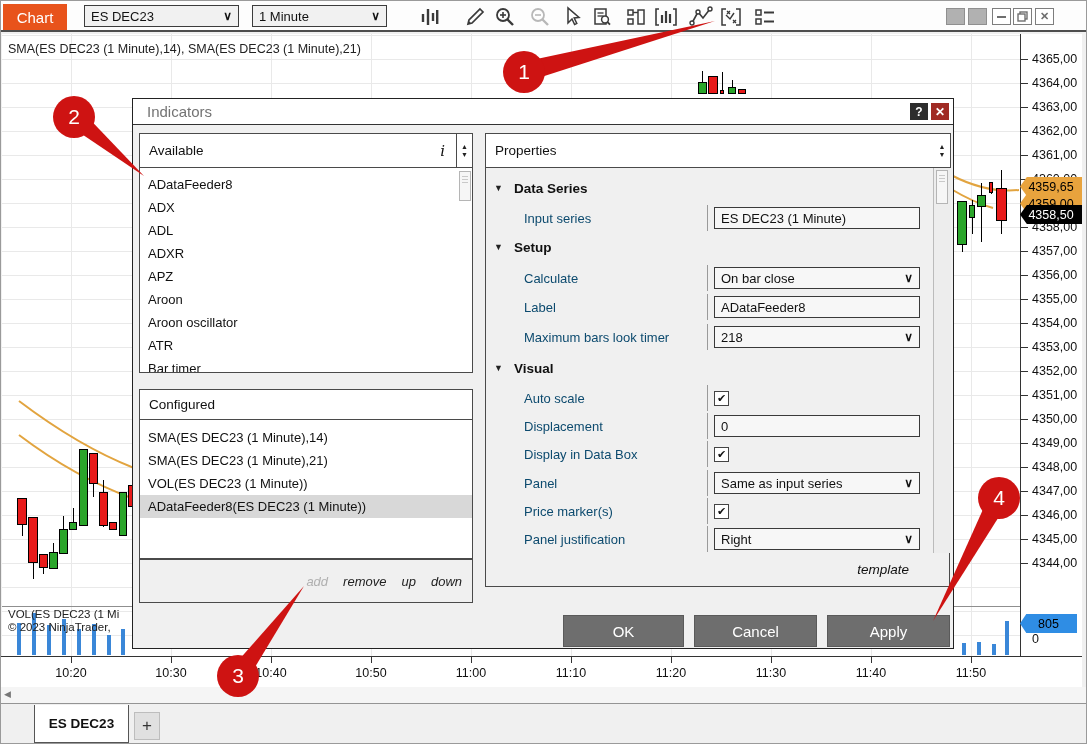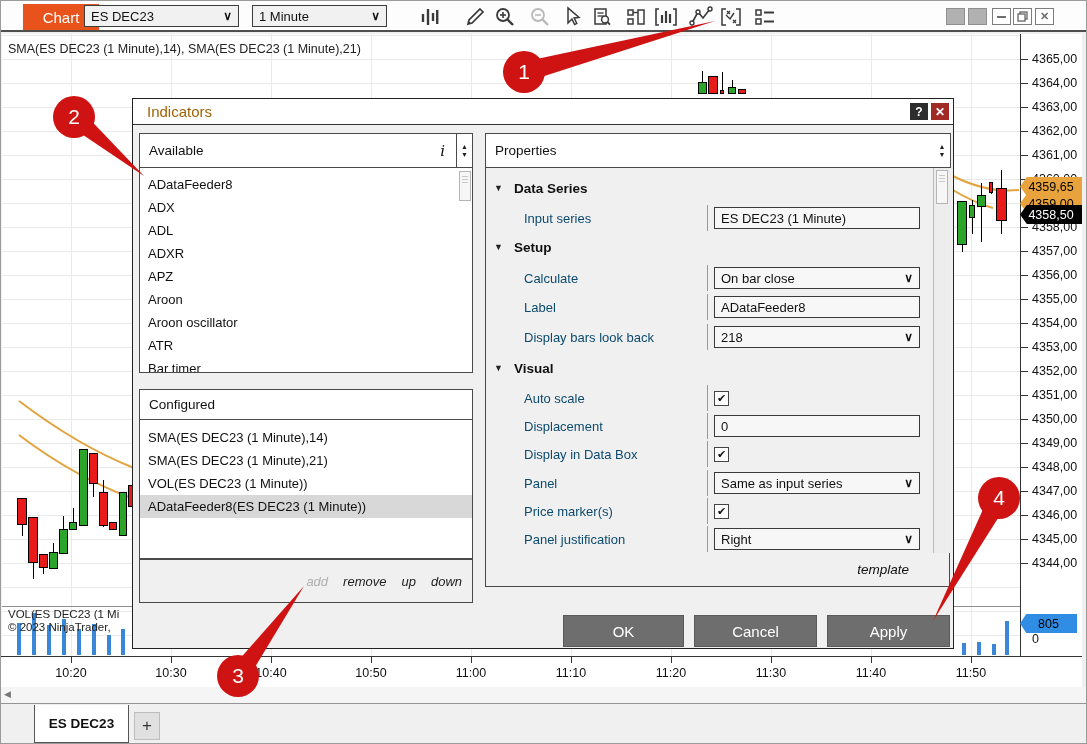--- a/index.html
+++ b/index.html
@@ -1,21 +1,21 @@
 <!DOCTYPE html>
 <html><head>
 <meta charset="utf-8">
 <style>
   html,body{margin:0;padding:0;}
   body{font-family:"Liberation Sans",sans-serif;background:#d6d6d6;}
   #root{position:relative;width:1087px;height:744px;background:#f0f0f0;overflow:hidden;border:1px solid #9a9a9a;box-sizing:border-box;}
   .abs{position:absolute;}
   
   #toolbar{left:0;top:0;width:1087px;height:31px;background:#fdfdfd;border-bottom:2px solid #4e4e4e;box-sizing:border-box;z-index:6;}
-  #chart-label{left:2px;top:3px;width:76px;height:26px;color:#fff;font-size:15px;display:flex;align-items:center;justify-content:center;margin-left:20px;}
+  #chart-label{left:2px;top:3px;width:64px;height:26px;color:#fff;font-size:15px;display:flex;align-items:center;justify-content:center;}
   .dd{height:22px;background:#f1f1f1;border:1px solid #3c3c3c;box-sizing:border-box;display:flex;align-items:center;font-size:13px;color:#111;padding:0 6px;}
   .dd .chev{margin-left:auto;font-weight:bold;font-size:12px;color:#111;}
   .tbicon{top:5px;width:26px;height:22px;display:flex;align-items:center;justify-content:center;}
   .winbtn{top:7px;width:19px;height:17px;box-sizing:border-box;display:flex;align-items:center;justify-content:center;}
   .winbtn.fill{background:#b1b1b1;border:1px solid #8f8f8f;}
   .winbtn.line{background:#fff;border:1px solid #7d7d7d;color:#6f6f6f;font-size:11px;font-weight:bold;}
   
   #grid{left:1px;top:33px;width:1018px;height:622px;background:#fff;
     background-image:linear-gradient(to right,#e9e9e9 1px,transparent 1px),linear-gradient(to bottom,#e9e9e9 1px,transparent 1px);
     background-size:100px 24px;background-position:69px 25px;z-index:1;}
@@ -36,21 +36,21 @@
   #copyright{left:7px;top:620px;font-size:11.5px;color:#222;z-index:3;white-space:nowrap;}
   #smas{left:0;top:0;width:1087px;height:744px;z-index:1;pointer-events:none;}
   
   #scrollrow{left:0;top:686px;width:1087px;height:16px;background:#f5f5f5;z-index:5;}
   #tabbar{left:0;top:702px;width:1087px;height:42px;background:#f0f0f0;border-top:1px solid #949494;box-sizing:border-box;z-index:5;}
   #active-tab{left:33px;top:1px;width:95px;height:38px;background:#fff;border:1px solid #555;border-top:none;box-sizing:border-box;display:flex;align-items:center;justify-content:center;font-weight:bold;font-size:13.5px;color:#111;}
   #add-tab{left:133px;top:8px;width:26px;height:28px;background:#e0e0e0;border:1px solid #bdbdbd;box-sizing:border-box;display:flex;align-items:center;justify-content:center;font-size:17px;color:#333;}
   
   #dialog{left:131px;top:97px;width:822px;height:551px;background:#f0f0f0;border:1px solid #222;box-sizing:border-box;z-index:10;}
   #dlg-titlebar{left:0;top:0;width:820px;height:26px;background:#fff;border-bottom:1px solid #333;box-sizing:border-box;}
-  #dlg-title{left:14px;top:4px;font-size:15px;color:#a16207;}
+  #dlg-title{left:14px;top:4px;font-size:15px;color:#737373;}
   .dlg-tbtn{top:4px;width:18px;height:17px;color:#fff;font-size:12px;font-weight:bold;display:flex;align-items:center;justify-content:center;}
   .panel-hdr{background:#fff;border:1px solid #4a4a4a;box-sizing:border-box;display:flex;align-items:center;font-size:13.5px;color:#111;padding:0 9px;}
   .spinbox{background:#fff;border:1px solid #4a4a4a;border-left:none;box-sizing:border-box;display:flex;flex-direction:column;align-items:center;justify-content:center;font-size:7px;color:#222;line-height:8px;}
   .listbox{background:#fff;border:1px solid #4a4a4a;border-top:none;box-sizing:border-box;overflow:hidden;}
   .litem{height:23px;line-height:23px;padding-left:8px;font-size:13px;color:#111;white-space:nowrap;}
   .litem.sel{background:#d8d8d8;}
   .thumb{position:absolute;width:12px;background:#f6f6f6;border:1px solid #b5b5b5;box-sizing:border-box;}
   .thumb::after{content:"";position:absolute;left:2px;right:2px;top:4px;height:1px;background:#c9c9c9;box-shadow:0 3px 0 #c9c9c9,0 6px 0 #c9c9c9;}
   #cfg-actions{display:flex;justify-content:flex-end;align-items:center;gap:15px;padding-right:10px;font-size:13px;font-style:italic;}
   #cfg-actions span{color:#222;}
@@ -433,21 +433,21 @@
             </span>
         </div>
         <div class="prow" style="top:124px;">
           <span class="flabel">Label</span>
           <span class="rowdiv"></span>
           <span class="ctrl">
               <span>ADataFeeder8</span>
             </span>
         </div>
         <div class="prow" style="top:154px;">
-          <span class="flabel">Display bars look back</span>
+          <span class="flabel">Maximum bars look timer</span>
           <span class="rowdiv"></span>
           <span class="ctrl">
               <span>218</span>
               <span class="chev">∨</span>
             </span>
         </div>
 
         <div class="prow" style="top:185px;">
           <span class="caret">▼</span>
           <span class="glabel">Visual</span>

